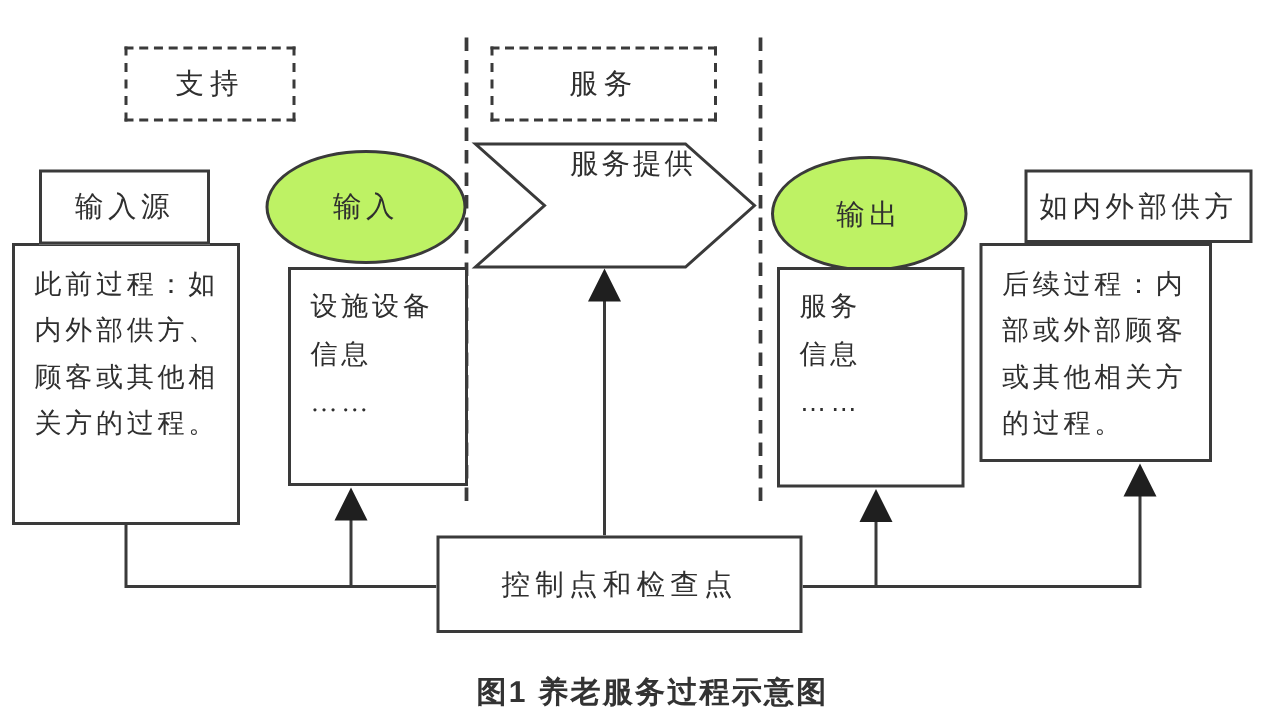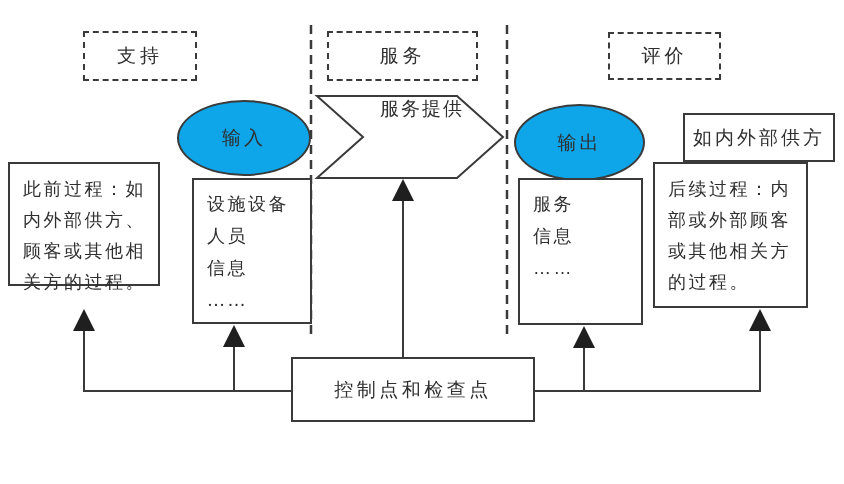--- a/index.html
+++ b/index.html
@@ -25,21 +25,21 @@
     border: 2px solid #3a3a3a; background: #ffffff;
     display: flex; align-items: center; justify-content: center;
     font-size: 19px; letter-spacing: 3px; z-index: 3;
   }
   .bodybox {
     border: 2px solid #3a3a3a; background: #ffffff;
     font-size: 18px; letter-spacing: 2.5px; line-height: 31px;
     padding: 10px 0 0 13px; z-index: 2;
   }
   .ellipse {
-    border: 2px solid #3a3a3a; border-radius: 50%; background: #0ea5e9;
+    border: 2px solid #3a3a3a; border-radius: 50%; background: #bef264;
     display: flex; align-items: center; justify-content: center;
     font-size: 19px; letter-spacing: 3px; z-index: 2;
   }
   .listline { line-height: 32px; }
   .chevron-label {
     display: flex; align-items: flex-start; justify-content: center;
     font-size: 19px; letter-spacing: 2px; z-index: 2;
   }
   .controlbox {
     border: 2px solid #3a3a3a; background: #ffffff;
@@ -54,21 +54,21 @@
   }
 
   
   #phase-support    { left: 83px;  top: 31px;  width: 114px; height: 50px; }
   #phase-service    { left: 327px; top: 31px;  width: 151px; height: 50px; }
   #phase-evaluation { left: 608px; top: 32px;  width: 113px; height: 48px; }
 
   #input-source-title    { left: 26px;  top: 113px; width: 114px; height: 50px; }
   #output-receiver-title { left: 683px; top: 113px; width: 152px; height: 49px; }
 
-  #previous-process-box { left: 8px;   top: 162px; width: 152px; height: 124px; }
+  #previous-process-box { left: 8px;   top: 162px; width: 152px; height: 188px; }
   #next-process-box     { left: 653px; top: 162px; width: 155px; height: 146px; }
 
   #input-ellipse  { left: 177px; top: 100px; width: 134px; height: 76px; }
   #output-ellipse { left: 514px; top: 104px; width: 131px; height: 77px; }
 
   #facilities-box { left: 192px; top: 178px; width: 120px; height: 146px; padding-top: 8px; font-family: Liberation Serif, serif; }
   #materials-box  { left: 518px; top: 178px; width: 125px; height: 147px; padding-top: 8px; }
 
   #service-provision-label { left: 327px; top: 96px; width: 176px; height: 82px; padding-left: 14px; }
 
@@ -99,34 +99,33 @@
     <line x1="584" y1="391" x2="584" y2="347" stroke="#3a3a3a" stroke-width="2"></line>
     <polygon points="584,326 573,348 595,348" fill="#1f1f1f"></polygon>
   </svg>
 
   <div id="phase-support" class="abs dashedbox">
     <span>支持</span>
   </div>
   <div id="phase-service" class="abs dashedbox">
     <span>服务</span>
   </div>
-  <div id="phase-evaluation" class="abs dashedbox">
-    <span>评价</span>
-  </div>
 
   <div id="previous-process-box" class="abs bodybox">
     <span>此前过程：如内外部供方、顾客或其他相关方的过程。</span>
+  </div>
+  <div id="input-source-title" class="abs titlebox">
+    <span>输入源</span>
   </div>
 
   <div id="input-ellipse" class="abs ellipse">
     <span>输入</span>
   </div>
   <div id="facilities-box" class="abs bodybox">
     <div class="listline">设施设备</div>
-    <div class="listline">人员</div>
     <div class="listline">信息</div>
     <div class="listline">……</div>
   </div>
 
   <div id="service-provision-label" class="abs chevron-label">
     <span>服务提供</span>
   </div>
 
   <div id="output-ellipse" class="abs ellipse">
     <span>输出</span>
@@ -141,14 +140,15 @@
     <span>后续过程：内部或外部顾客或其他相关方的过程。</span>
   </div>
   <div id="output-receiver-title" class="abs titlebox">
     <span>如内外部供方</span>
   </div>
 
   <div id="control-point-box" class="abs controlbox">
     <span>控制点和检查点</span>
   </div>
 
+  <div class="caption">图1 养老服务过程示意图</div>
 
 </div>
 
 </body></html>

